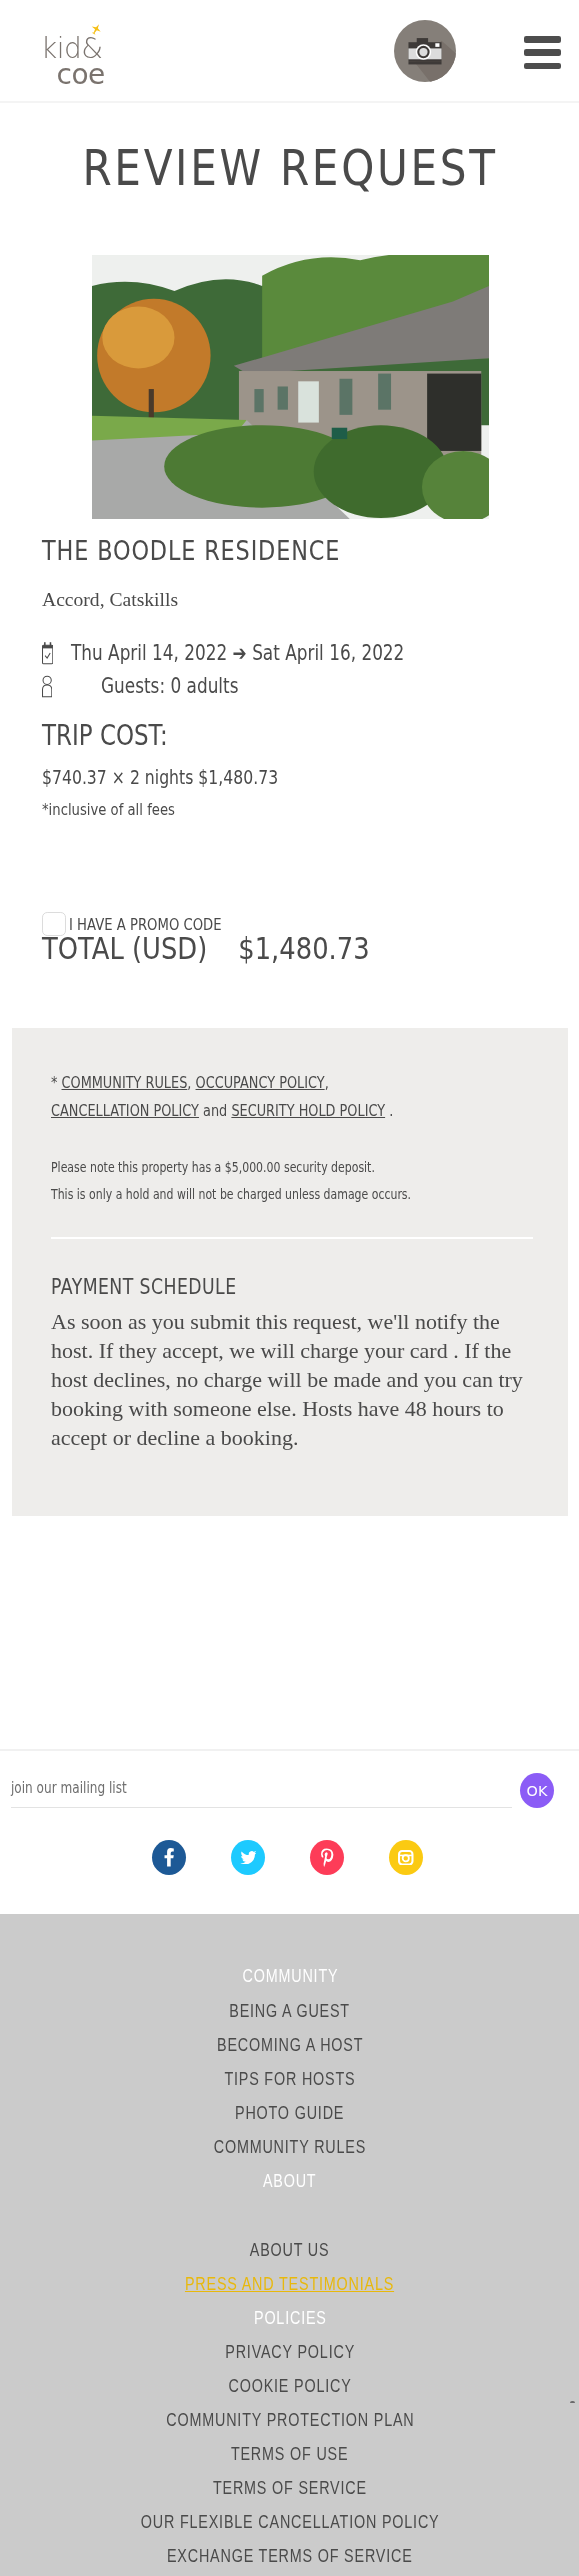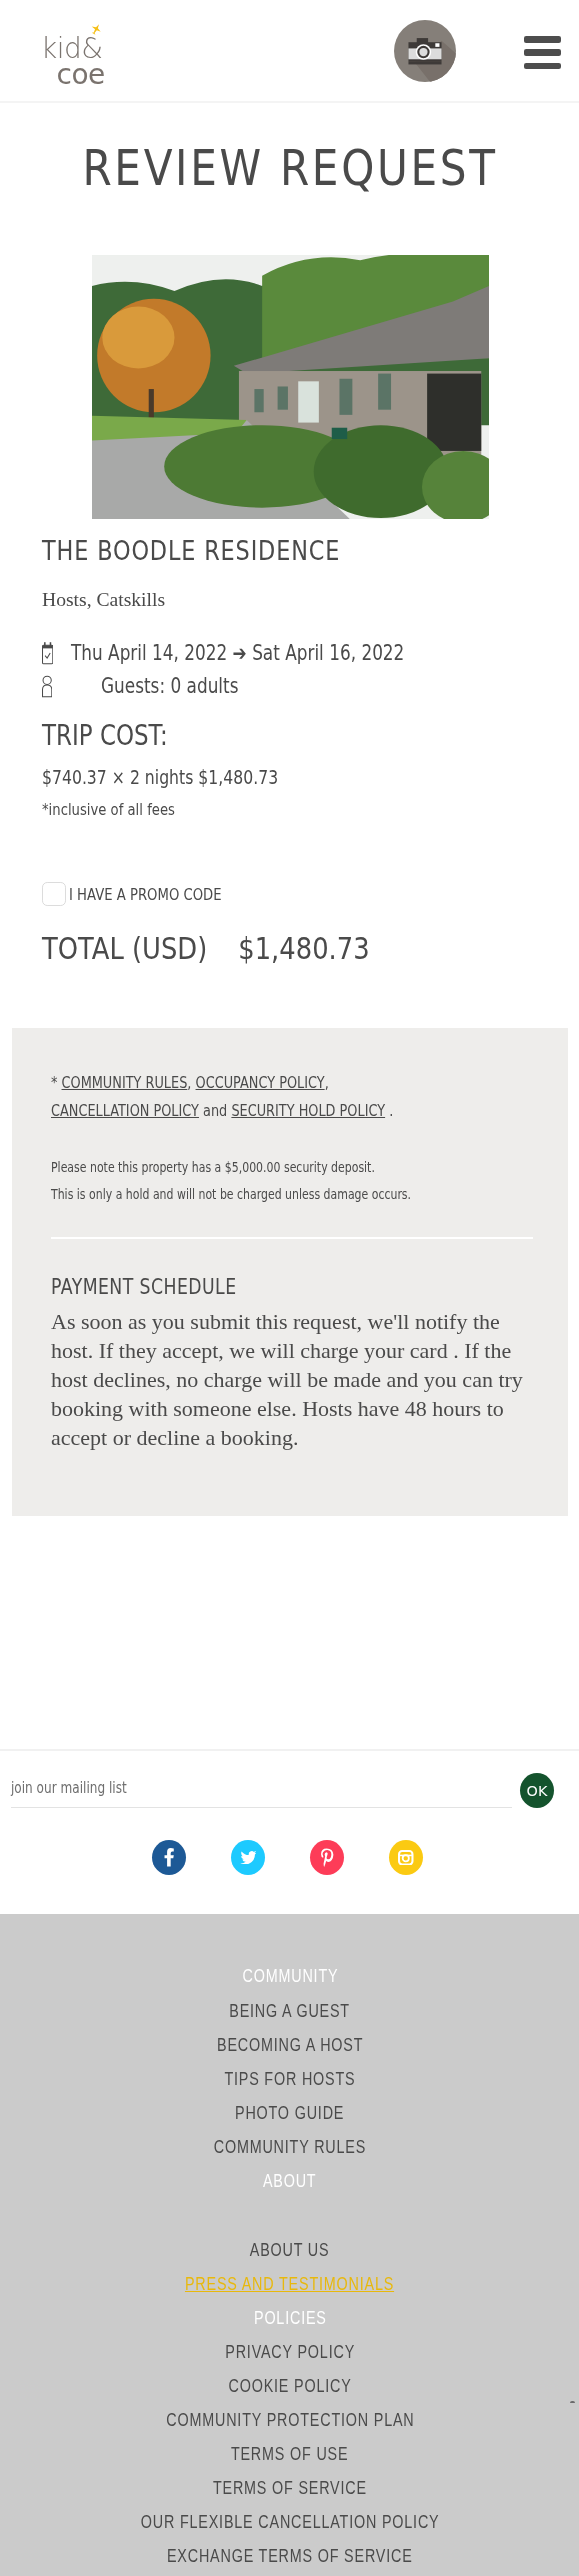--- a/index.html
+++ b/index.html
@@ -29,21 +29,21 @@
   .dates-row .icon { width: 11.3px; height: 24px; margin-right: 17.5px; }
   .dates-row .text { font-size: 20.6px; color: #4a4a4a; white-space: nowrap; font-family: "DejaVu Sans", sans-serif; transform-origin: left; transform: scaleX(0.82); }
   .guests-row { position: absolute; left: 42px; top: 673px; height: 26px; display: flex; align-items: center; gap: 32px; }
   .guests-row .icon { width: 10.3px; height: 24px; margin-right: 16.5px; }
   .guests-row .text { font-size: 20.6px; color: #4a4a4a; white-space: nowrap; font-family: "DejaVu Sans", sans-serif; transform-origin: left; transform: scaleX(0.82); }
 
   .trip-cost-label { position: absolute; left: 42px; top: 719px; font-size: 28px; color: #4a4a4a; font-family: "DejaVu Sans", sans-serif; transform-origin: left; transform: scaleX(0.82); white-space: nowrap; }
   .cost-line { position: absolute; left: 42px; top: 766px; font-size: 19.6px; color: #4a4a4a; font-family: "DejaVu Sans", sans-serif; transform-origin: left; transform: scaleX(0.8); white-space: nowrap; }
   .fees-note { position: absolute; left: 42px; top: 800px; font-size: 16.5px; color: #4a4a4a; font-family: "DejaVu Sans", sans-serif; transform-origin: left; transform: scaleX(0.8); white-space: nowrap; }
 
-  .promo-row { position: absolute; left: 42px; top: 882px; display: flex; align-items: center; }
+  .promo-row { position: absolute; left: 42px; top: 912px; display: flex; align-items: center; }
   .checkbox { width: 24px; height: 24px; border: 1px solid #dcdcdc; border-radius: 5.2px; background: #fff; }
   .promo-row .label { margin-left: 3.1px; font-size: 16.5px; color: #4a4a4a; font-family: "DejaVu Sans", sans-serif; transform-origin: left; transform: scaleX(0.8); white-space: nowrap; }
 
   .total-row { position: absolute; left: 42px; top: 931px; font-size: 30px; color: #4a4a4a; font-family: "DejaVu Sans", sans-serif; white-space: nowrap; transform-origin: left; transform: scaleX(0.86); }
   .total-row .amount { margin-left: 36px; }
 
   
   .info-card { position: absolute; left: 12px; top: 1028px; width: 556px; height: 488px; background: #eeedeb; }
   .policies { position: absolute; left: 39px; top: 41px; width: 489px; font-size: 16.5px; line-height: 28px; color: #4a4a4a; font-family: "DejaVu Sans", sans-serif; }
   .policies .inner { transform-origin: left top; transform: scaleX(0.78); width: 629px; }
@@ -51,21 +51,21 @@
   .deposit { position: absolute; left: 39px; top: 126px; font-size: 14.4px; line-height: 27px; color: #4a4a4a; font-family: "DejaVu Sans", sans-serif; }
   .deposit .inner { transform-origin: left top; transform: scaleX(0.76); width: 644px; }
   .card-divider { position: absolute; left: 39px; top: 209px; width: 482px; height: 2.1px; background: #ffffff; }
   .payment-title { position: absolute; left: 39px; top: 247px; font-size: 20.6px; letter-spacing: 0.5px; color: #4a4a4a; font-family: "DejaVu Sans", sans-serif; transform-origin: left; transform: scaleX(0.84); white-space: nowrap; }
   .payment-body { position: absolute; left: 39px; top: 279px; width: 495px; font-family: "Liberation Serif", serif; font-size: 22px; line-height: 29px; color: #4a4a4a; }
 
   
   .mail-divider { position: absolute; left: 0; top: 1749px; width: 580px; height: 1.5px; background: #f1f1f1; }
   .mail-input { position: absolute; left: 11.3px; top: 1772px; width: 501px; height: 36px; border: none; border-bottom: 1.5px solid #e3e3e3; background: transparent; font-size: 15.5px; color: #6e6e6e; font-family: "DejaVu Sans", sans-serif; }
   .mail-input .ph { position: absolute; left: 0; top: 7.2px; transform-origin: left; transform: scaleX(0.78); white-space: nowrap; }
-  .ok-btn { position: absolute; left: 520px; top: 1773px; width: 34px; height: 35px; border-radius: 50%; background: #14532d; color: #fff; font-size: 14.4px; display: flex; align-items: center; justify-content: center; font-family: "DejaVu Sans", sans-serif; }
+  .ok-btn { position: absolute; left: 520px; top: 1773px; width: 34px; height: 35px; border-radius: 50%; background: #8b5cf6; color: #fff; font-size: 14.4px; display: flex; align-items: center; justify-content: center; font-family: "DejaVu Sans", sans-serif; }
 
   .socials { position: absolute; left: 0; top: 1840px; width: 580px; height: 36px; }
   .social { position: absolute; top: 0; width: 34px; height: 35px; border-radius: 50%; display: flex; align-items: center; justify-content: center; color: #fff; font-weight: bold; font-family: "DejaVu Sans", sans-serif; }
 
   
   .footer { position: absolute; left: 0; top: 1914px; width: 580px; height: 772px; background: #cbcbcb; }
   .footer-item { position: absolute; left: 0; width: 580px; text-align: center; font-size: 17.5px; letter-spacing: 1px; color: #4a4a4a; font-family: Liberation Sans, sans-serif; }
   .footer-item .t { display: inline-block; transform: scaleX(0.82); white-space: nowrap; }
   .footer-item.heading { color: #ffffff; }
   .footer-item.active { color: #e8b80c; }
@@ -124,21 +124,21 @@
     <path d="M0 320 L300 320 L500 512 L0 512 Z" fill="#a8a9a8"></path>
     <path d="M0 312 L300 320 L280 345 L0 360 Z" fill="#7aa94a"></path>
     <ellipse cx="330" cy="410" rx="190" ry="80" fill="#4d7a34"></ellipse>
     <ellipse cx="560" cy="420" rx="130" ry="90" fill="#3f6b2d"></ellipse>
     <ellipse cx="720" cy="450" rx="80" ry="70" fill="#56833a"></ellipse>
     <rect x="465" y="335" width="30" height="22" fill="#1e5d48"></rect>
   </svg>
 </div>
 
 <div class="listing-title">THE BOODLE RESIDENCE</div>
-<div class="location">Hosts, Catskills</div>
+<div class="location">Accord, Catskills</div>
 
 <div class="dates-row">
   <svg class="icon" viewBox="0 0 22 46">
     <rect x="1" y="8" width="20" height="36" rx="2" fill="none" stroke="#4a4a4a" stroke-width="2"></rect>
     <rect x="1" y="8" width="20" height="6" fill="#4a4a4a"></rect>
     <rect x="4" y="2" width="3" height="9" fill="#4a4a4a"></rect>
     <rect x="15" y="2" width="3" height="9" fill="#4a4a4a"></rect>
     <path d="M6 28 L10 33 L16 23" fill="none" stroke="#4a4a4a" stroke-width="2"></path>
   </svg>
   <span class="text">Thu April 14, 2022 ➔ Sat April 16, 2022</span>

